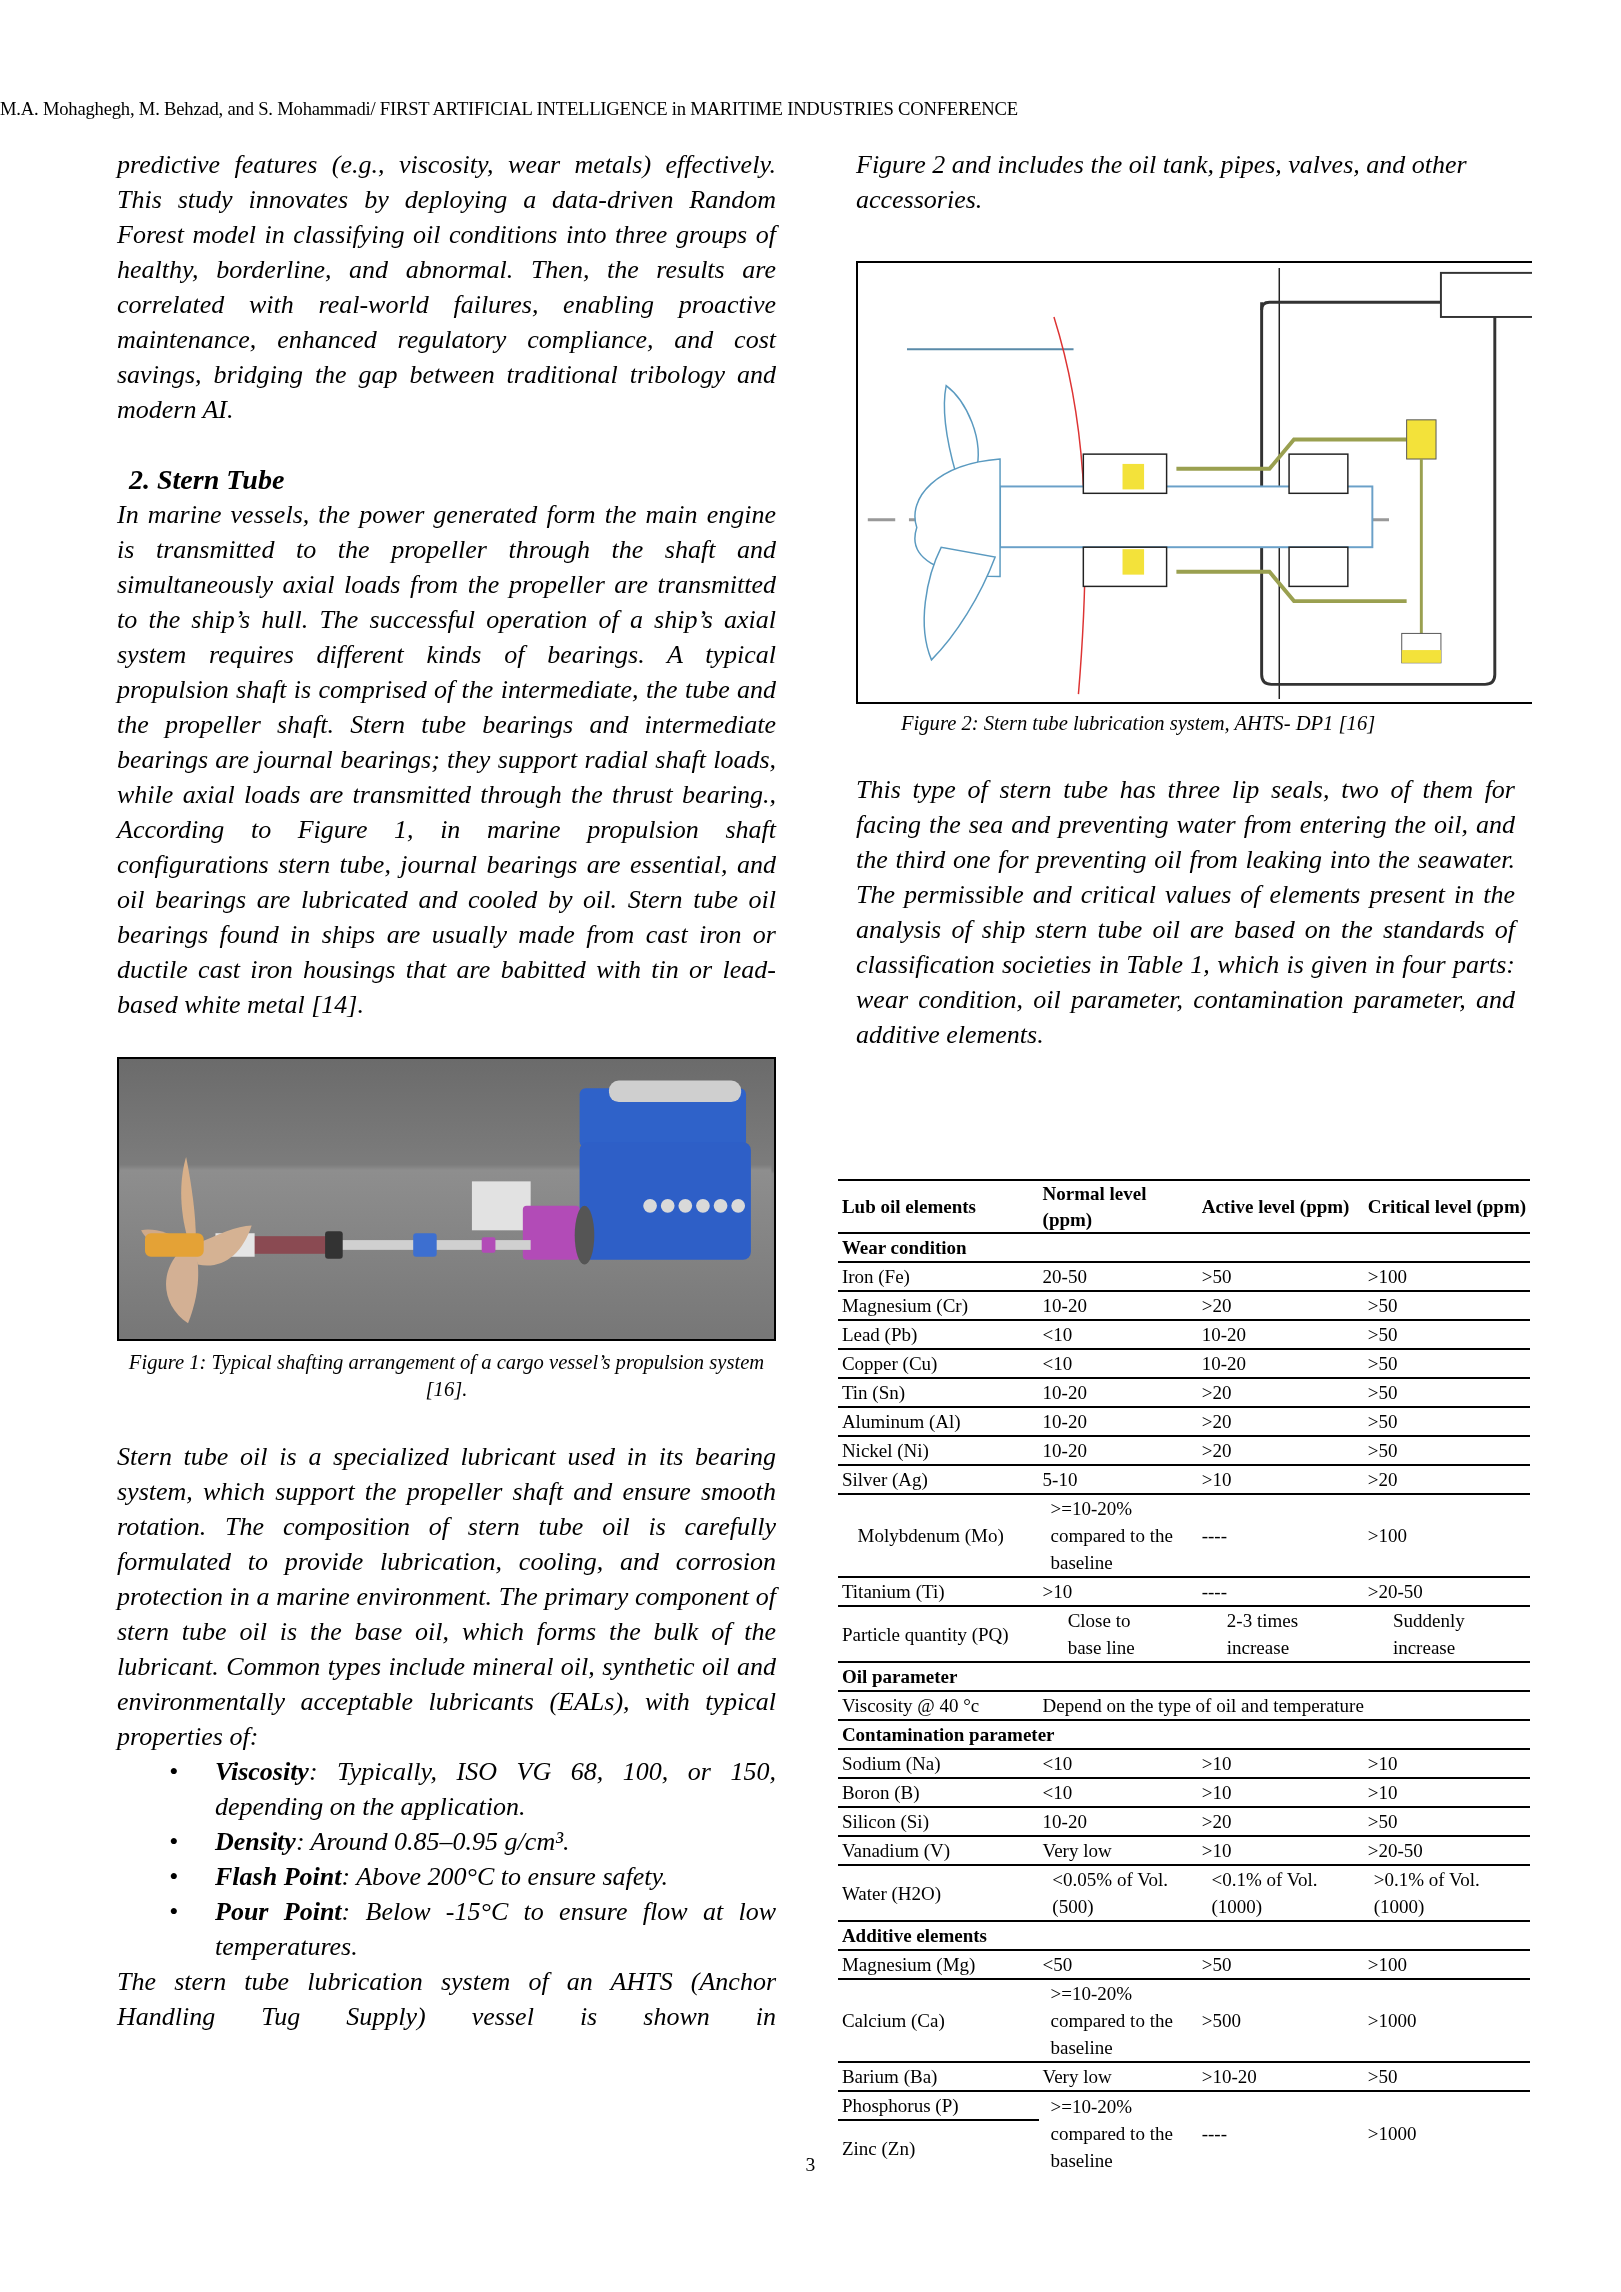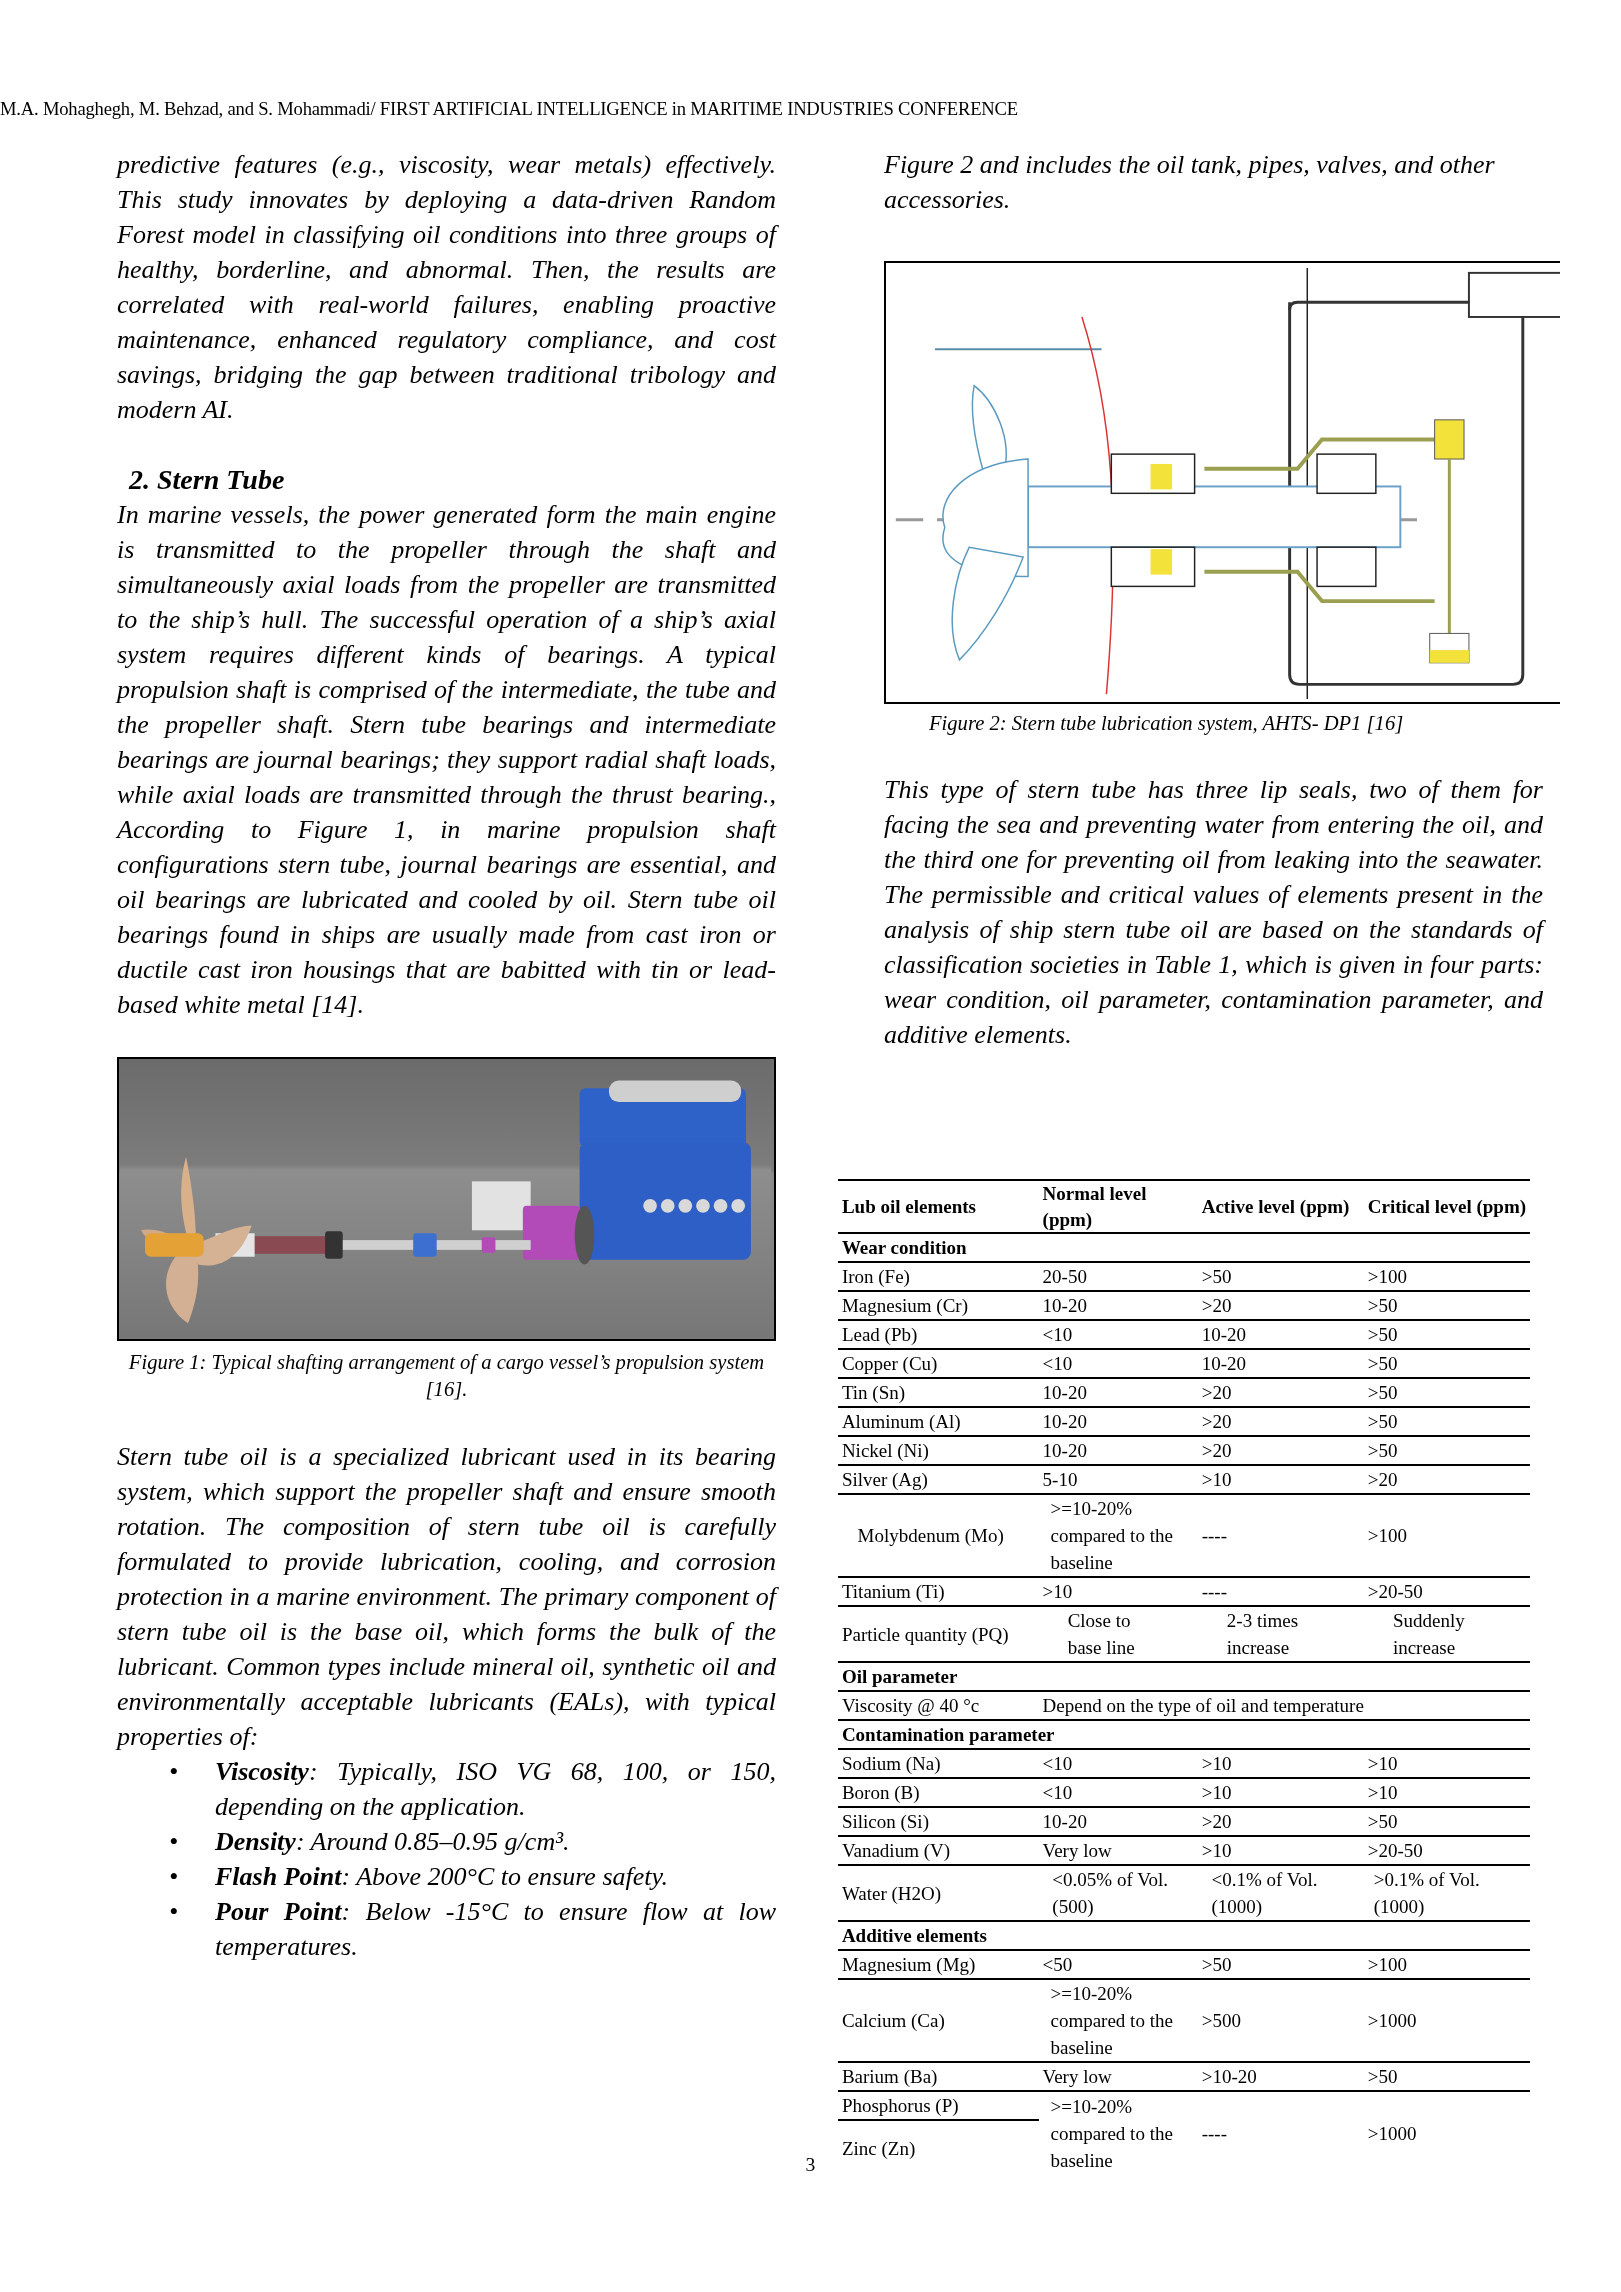--- a/index.html
+++ b/index.html
@@ -2,21 +2,21 @@
 <html><head>
 <meta charset="utf-8">
 <style>
   html, body { margin: 0; padding: 0; background: #ffffff; }
   body { width: 1621px; height: 2293px; position: relative; overflow: hidden;
          font-family: "Liberation Serif", "DejaVu Serif", serif; color: #000; }
   .header { position: absolute; top: 98px; left: 0; width: 1621px; text-align: left;
             font-size: 18.6px; letter-spacing: -0.2px; }
   .col { position: absolute; width: 659px; font-size: 26px; line-height: 35px; font-style: italic; }
   .col-left { left: 117px; top: 147px; }
-  .col-right { left: 884px; top: 147px; }
+  .col-right { left: 856px; top: 147px; }
   .para { text-align: justify; margin: 0; }
   .section-title { font-weight: bold; font-size: 28px; margin: 35px 0 0 12px; line-height: 35px; }
   .fig1 { position: relative; width: 659px; height: 284px; margin-top: 35px;
           border: 2.9px solid #000; box-sizing: border-box; overflow: hidden;
           background: linear-gradient(180deg, #6f6f6f 0%, #7a7a7a 40%, #8a8a8a 41%, #787878 100%); }
   .caption { text-align: center; font-size: 20.6px; line-height: 27.4px; }
   .fig1-caption { margin-top: 7.8px; padding: 0 9.8px; }
   .bullets { list-style: none; margin: 0; padding: 0; }
   .bullets li { position: relative; padding-left: 98px; text-align: justify; }
   .bullets li .dot { position: absolute; left: 52px; top: 0; }
@@ -86,20 +86,21 @@
   </div>
   <div class="caption fig1-caption">Figure 1: Typical shafting arrangement of a cargo vessel’s propulsion system [16].</div>
 
   <p class="para" style="margin-top:35px;">Stern tube oil is a specialized lubricant used in its bearing system, which support the propeller shaft and ensure smooth rotation. The composition of stern tube oil is carefully formulated to provide lubrication, cooling, and corrosion protection in a marine environment. The primary component of stern tube oil is the base oil, which forms the bulk of the lubricant. Common types include mineral oil, synthetic oil and environmentally acceptable lubricants (EALs), with typical properties of:</p>
   <ul class="bullets">
     <li><span class="dot">•</span><b>Viscosity</b><span>: Typically, ISO VG 68, 100, or 150, depending on the application.</span></li>
     <li><span class="dot">•</span><b>Density</b><span>: Around 0.85–0.95 g/cm³.</span></li>
     <li><span class="dot">•</span><b>Flash Point</b><span>: Above 200°C to ensure safety.</span></li>
     <li><span class="dot">•</span><b>Pour Point</b><span>: Below -15°C to ensure flow at low temperatures.</span></li>
   </ul>
+  <p class="para" style="text-align-last: justify;">The stern tube lubrication system of an AHTS (Anchor Handling Tug Supply) vessel is shown in</p>
 </div>
 
 <div class="col col-right">
   <p class="para" style="text-align:left;">Figure 2 and includes the oil tank, pipes, valves, and other accessories.</p>
 
   <div class="fig2">
     <svg width="676" height="443" viewBox="0 0 690 452">
       <rect width="690" height="452" fill="#fff"></rect>
       <line x1="50" y1="88" x2="220" y2="88" stroke="#5a8aa8" stroke-width="2"></line>
       <path d="M200 55 C230 150, 240 260, 225 440" stroke="#d33" stroke-width="1.5" fill="none"></path>

